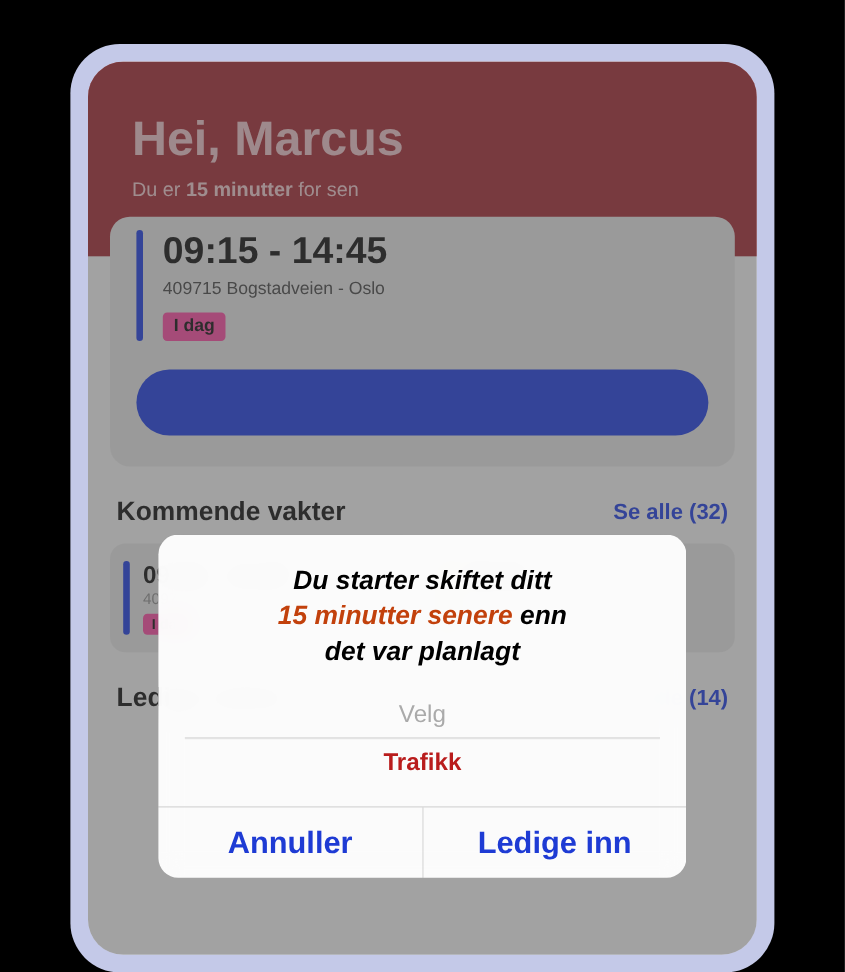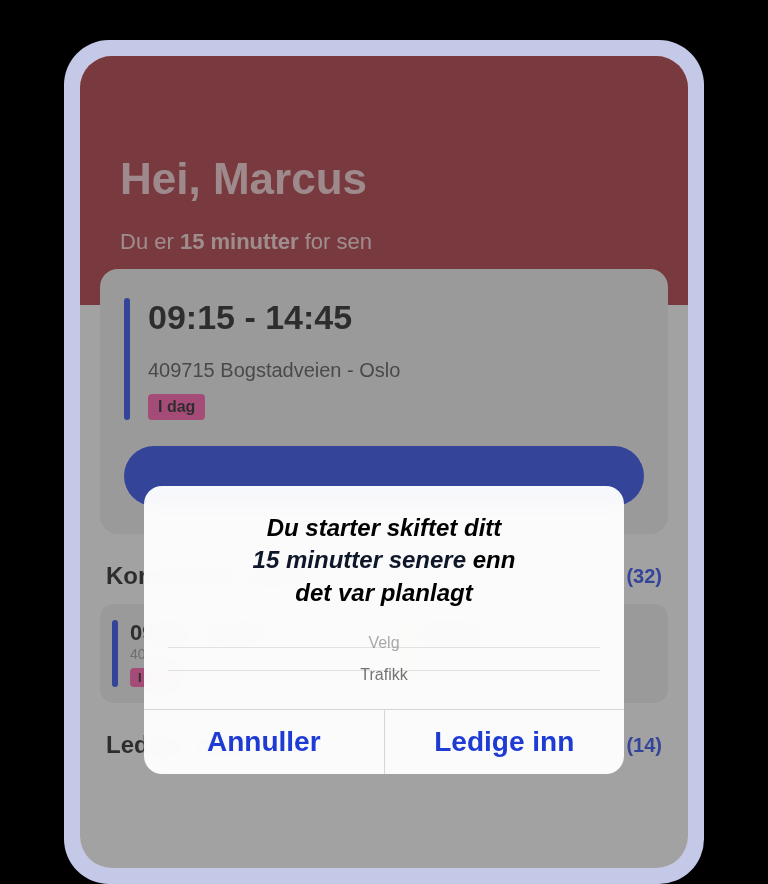--- a/index.html
+++ b/index.html
@@ -1,48 +1,48 @@
 <!DOCTYPE html>
 <html><head>
   <meta charset="utf-8">
   <style>
     * { margin: 0; padding: 0; box-sizing: border-box; font-family: -apple-system, BlinkMacSystemFont, 'Segoe UI', sans-serif; }
     body { width: 768px; height: 884px; background: #000; display: flex; justify-content: center; padding-top: 40px; }
     .phone { width: 640px; background: #c4c9e8; border-radius: 45px; padding: 16px; position: relative; overflow: hidden; }
     .screen { width: 100%; height: 100%; background: #e5e5e5; border-radius: 32px; overflow: hidden; position: relative; }
-    .header { background: #9a2832; padding: 98px 40px 50px; color: rgba(255,255,255,0.75); }
+    .header { background: #9a2832; padding: 46px 40px 50px; color: rgba(255,255,255,0.75); }
     .greeting { font-size: 44px; font-weight: 600; color: rgba(255,255,255,0.68); }
-    .late-msg { font-size: 22px; margin-top: 25px; color: rgba(255,255,255,0.7); }
+    .late-msg { font-size: 18px; margin-top: 10px; color: rgba(255,255,255,0.7); }
     .late-msg strong { font-weight: 700; }
-    .card { background: #d8d8d8; margin: -36px 20px 0; border-radius: 18px; padding: 29px 24px 28px; position: relative; z-index: 1; }
+    .card { background: #d8d8d8; margin: -36px 20px 0; border-radius: 18px; padding: 12px 24px 28px; position: relative; z-index: 1; }
     .card-inner { display: flex; }
     .bar { width: 6px; background: #1e3bd4; border-radius: 4px; margin-right: 18px; }
     .time { font-size: 34px; font-weight: 700; color: #111; }
-    .loc { font-size: 20px; color: #444; margin-top: 22px; }
+    .loc { font-size: 16px; color: #444; margin-top: 6px; }
     .badge { display: inline-block; margin-top: 12px; background: #ec4899; color: #111; font-size: 16px; font-weight: 600; padding: 4px 10px; border-radius: 4px; }
     .btn { background: #1e3bd4; height: 60px; border-radius: 30px; margin-top: 26px; }
     .section { padding: 28px 26px 0; display: flex; justify-content: space-between; align-items: center; }
     .section-title { font-size: 24px; font-weight: 700; color: #111; }
     .section-link { color: #1e3bd4; font-size: 20px; font-weight: 600; }
     .cards-row { display: flex; gap: 14px; padding: 14px 20px 0; }
     .mini { background: #d8d8d8; border-radius: 14px; padding: 16px 12px; flex: 1; display: flex; overflow: hidden; }
     .mini .bar { margin-right: 12px; }
     .mini-time { font-size: 22px; font-weight: 700; color: #111; white-space: nowrap; }
     .mini-sub { font-size: 14px; color: #888; white-space: nowrap; }
     .mini-date { font-size: 14px; color: #666; margin-top: 2px; }
     .mini-date .blue { color: #1e3bd4; font-weight: 600; }
     .overlay { position: absolute; inset: 0; background: rgba(80,80,80,0.45); z-index: 5; }
     .modal { position: absolute; left: 50%; transform: translateX(-50%); top: 430px; width: 480px; background: rgba(255,255,255,0.96); backdrop-filter: blur(10px); border-radius: 18px; z-index: 10; text-align: center; }
     .modal-body { padding: 26px 24px 18px; }
     .modal-title { font-size: 24px; font-weight: 700; line-height: 1.35; font-style: italic; }
-    .modal-title .red { color: #0f172a; }
+    .modal-title .red { color: #c2410c; }
     .modal-sub { font-size: 16px; color: #555; margin-top: 12px; }
-    .picker { margin-top: 18px; font-size: 16px; line-height: 2.0; position: relative; text-align: center; }
+    .picker { margin-top: 18px; font-size: 22px; line-height: 2.0; position: relative; text-align: center; }
     .picker .dim { color: #aaa; }
-    .picker .sel { color: #737373; font-weight: 400; }
+    .picker .sel { color: #b91c1c; font-weight: 700; }
     .picker::before, .picker::after { content: ''; position: absolute; left: 0; right: 0; height: 1px; background: rgba(0,0,0,0.1); }
     .picker::before { top: 43px; }
     .picker::after { bottom: 43px; }
     .modal-footer { display: flex; border-top: 1px solid rgba(0,0,0,0.15); }
     .modal-btn { flex: 1; padding: 16px; font-size: 28px; font-weight: 600; color: #1e3bd4; cursor: pointer; }
     .modal-btn:first-child { border-right: 1px solid rgba(0,0,0,0.15); }
   </style>
 </head>
 <body>
 

